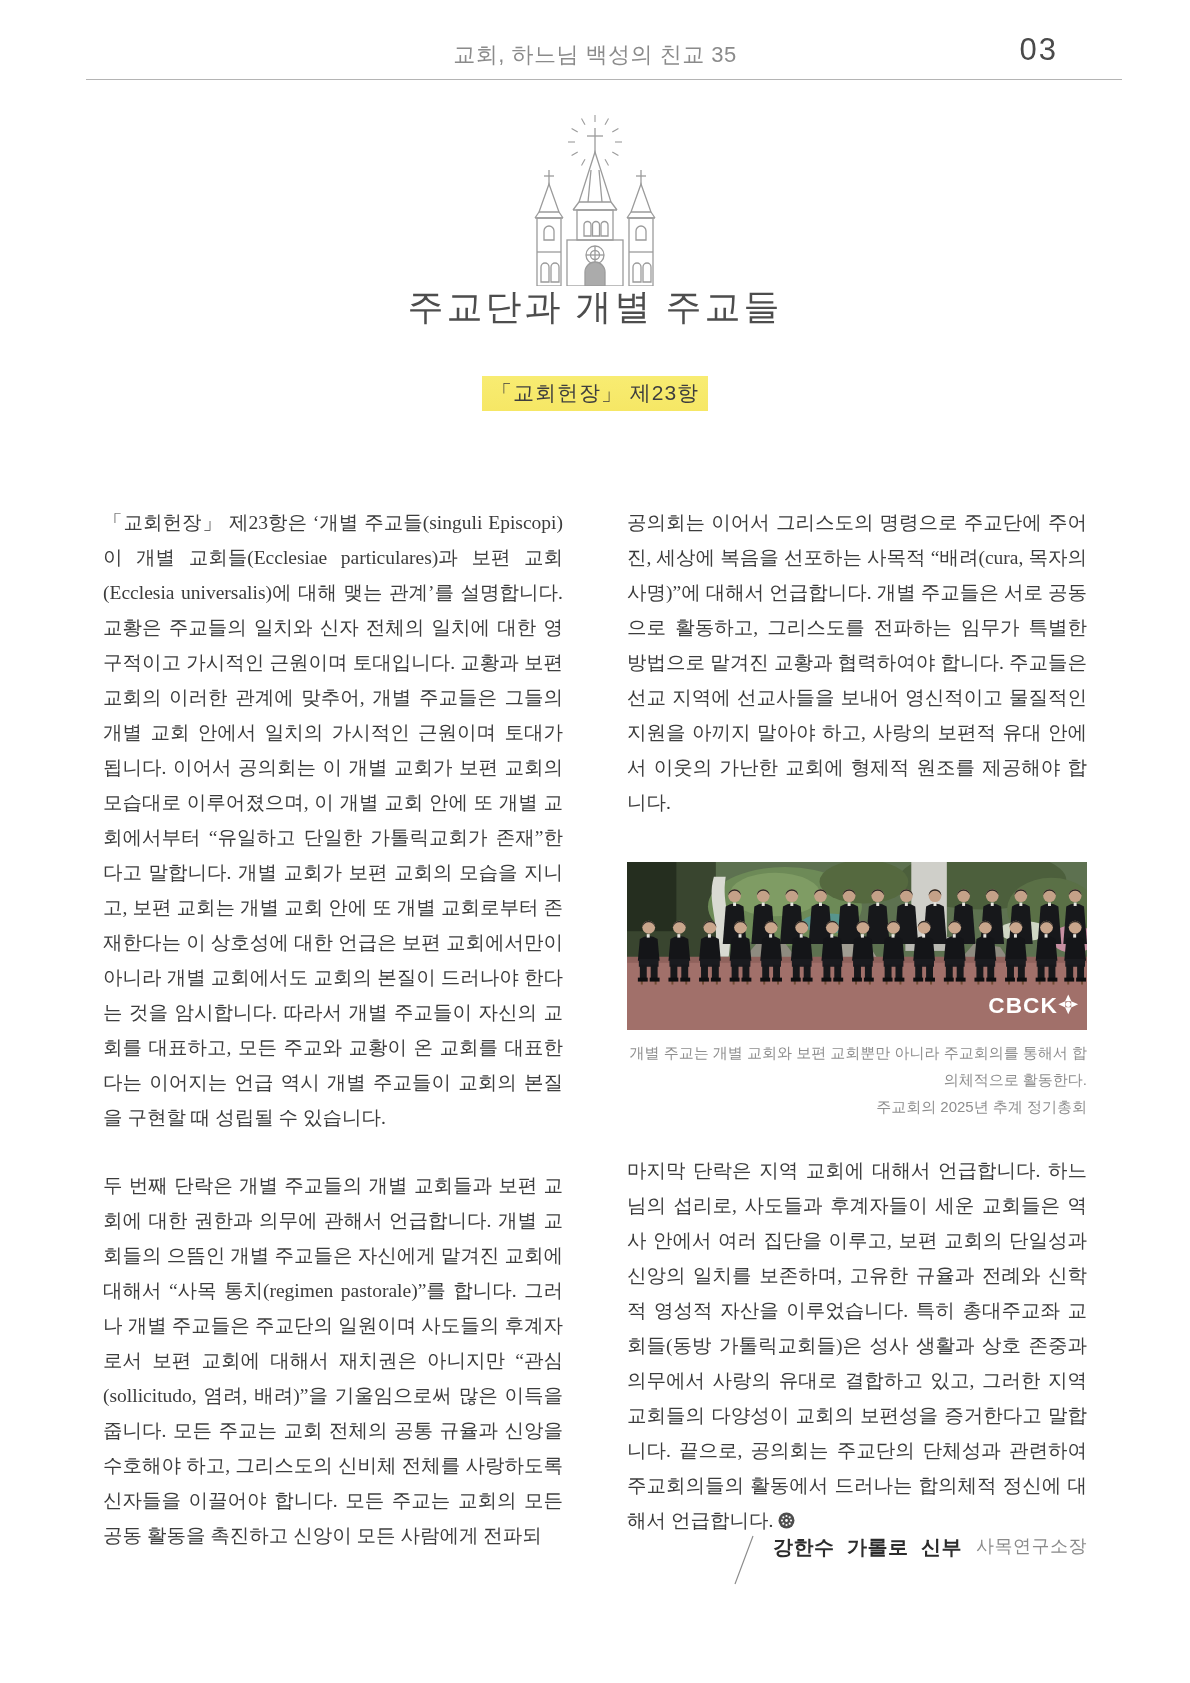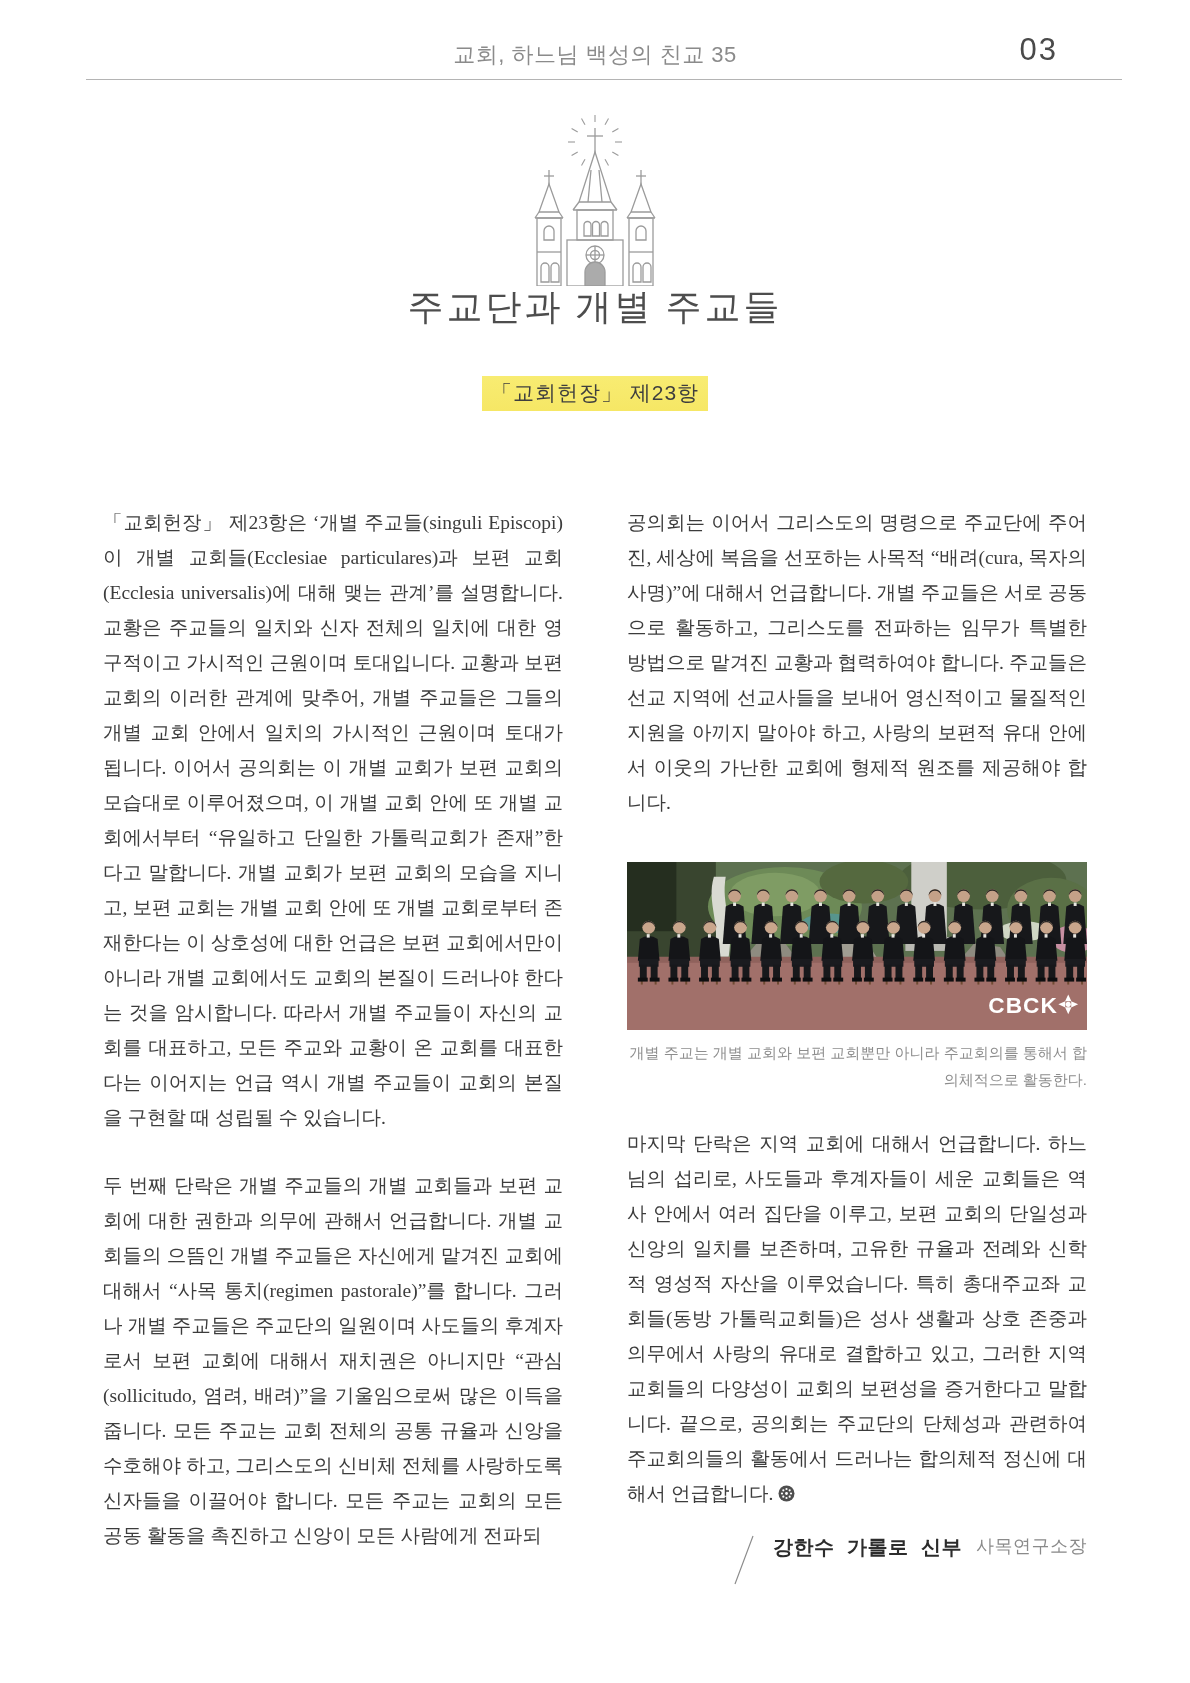--- a/index.html
+++ b/index.html
@@ -225,20 +225,21 @@
 
             <text x="366" y="153" font-family="Liberation Sans, sans-serif" font-size="23" font-weight="bold" fill="#ffffff" letter-spacing="1">CBCK</text>
             <g transform="translate(447,144)">
               <path d="M0,-10 L3.2,-3 L-3.2,-3 Z M0,10 L3.2,3 L-3.2,3 Z M-10,0 L-3,3.2 L-3,-3.2 Z M10,0 L3,3.2 L3,-3.2 Z" fill="#ffffff"></path>
               <circle r="2.6" fill="#ffffff"></circle>
             </g>
           </svg>
         </div>
         <figcaption>
           <div>개별 주교는 개별 교회와 보편 교회뿐만 아니라 주교회의를 통해서 합의체적으로 활동한다.</div>
+          <div>주교회의 2025년 추계 정기총회</div>
         </figcaption>
       </figure>
 
       <p><span>마지막 단락은 지역 교회에 대해서 언급합니다. 하느님의 섭리로, 사도들과 후계자들이 세운 교회들은 역사 안에서 여러 집단을 이루고, 보편 교회의 단일성과 신앙의 일치를 보존하며, 고유한 규율과 전례와 신학적 영성적 자산을 이루었습니다. 특히 총대주교좌 교회들(동방 가톨릭교회들)은 성사 생활과 상호 존중과 의무에서 사랑의 유대로 결합하고 있고, 그러한 지역 교회들의 다양성이 교회의 보편성을 증거한다고 말합니다. 끝으로, 공의회는 주교단의 단체성과 관련하여 주교회의들의 활동에서 드러나는 합의체적 정신에 대해서 언급합니다.</span><span class="endmark"><svg width="17" height="17" viewBox="0 0 17 17">
               <circle cx="8.5" cy="8.5" r="8" fill="#4e4e4e"></circle>
               <g fill="#ffffff">
                 <circle cx="13" cy="8.5" r="1.1"></circle>
                 <circle cx="11.68" cy="11.68" r="1.1"></circle>
                 <circle cx="8.5" cy="13" r="1.1"></circle>
                 <circle cx="5.32" cy="11.68" r="1.1"></circle>

